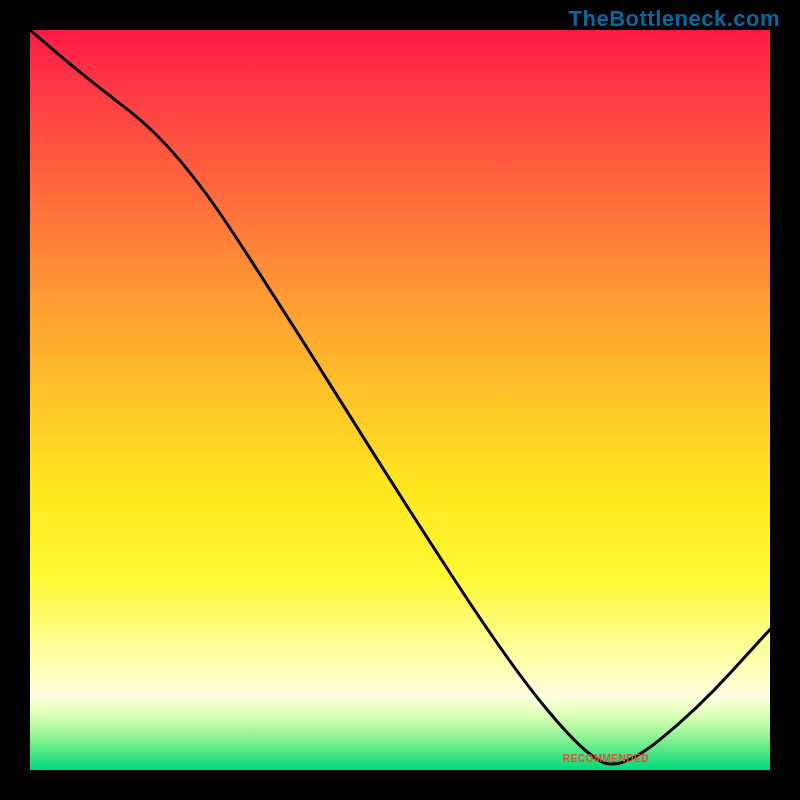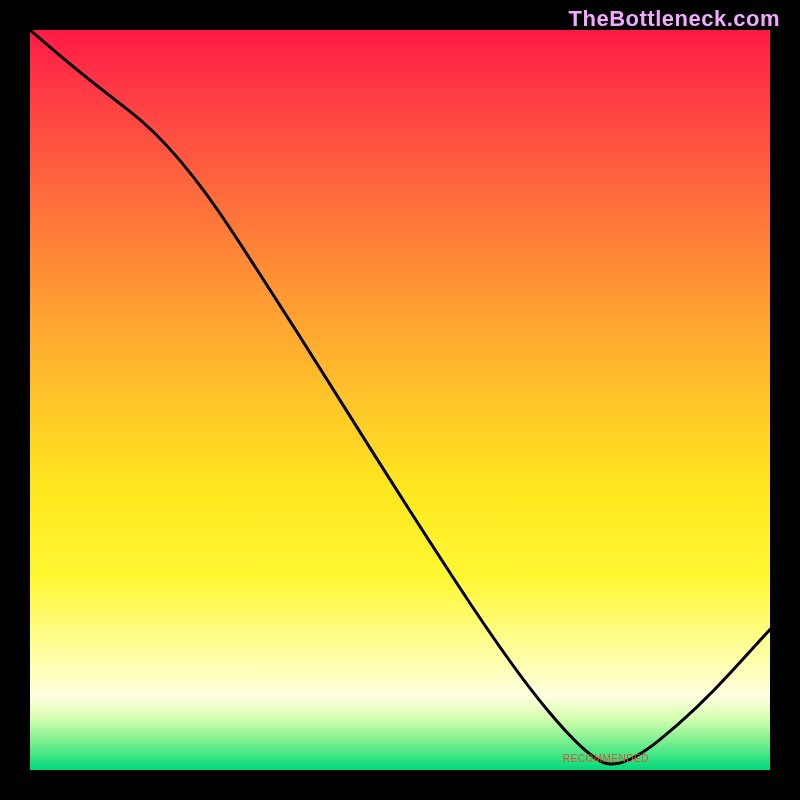--- a/index.html
+++ b/index.html
@@ -8,21 +8,21 @@
     height: 800px;
     background: #000;
     position: relative;
     font-family: Arial, sans-serif;
     overflow: hidden;
   }
   .watermark {
     position: absolute;
     top: 6px;
     right: 20px;
-    color: #f0abfc;
+    color: #0369a1;
     font-size: 22px;
     font-weight: bold;
     letter-spacing: 0.5px;
     z-index: 10;
   }
   .plot-area {
     position: absolute;
     top: 30px;
     left: 30px;
     width: 740px;
@@ -47,21 +47,21 @@
     top: 0;
     left: 0;
     width: 740px;
     height: 740px;
   }
   .bottom-label {
     position: absolute;
     bottom: 6px;
     color: #e05030;
     font-size: 10px;
-    font-weight: normal;
+    font-weight: bold;
     letter-spacing: 0.5px;
     white-space: nowrap;
   }
 </style>
 </head>
 <body>
 
 <div class="watermark">TheBottleneck.com</div>
 
 <div class="plot-area">

